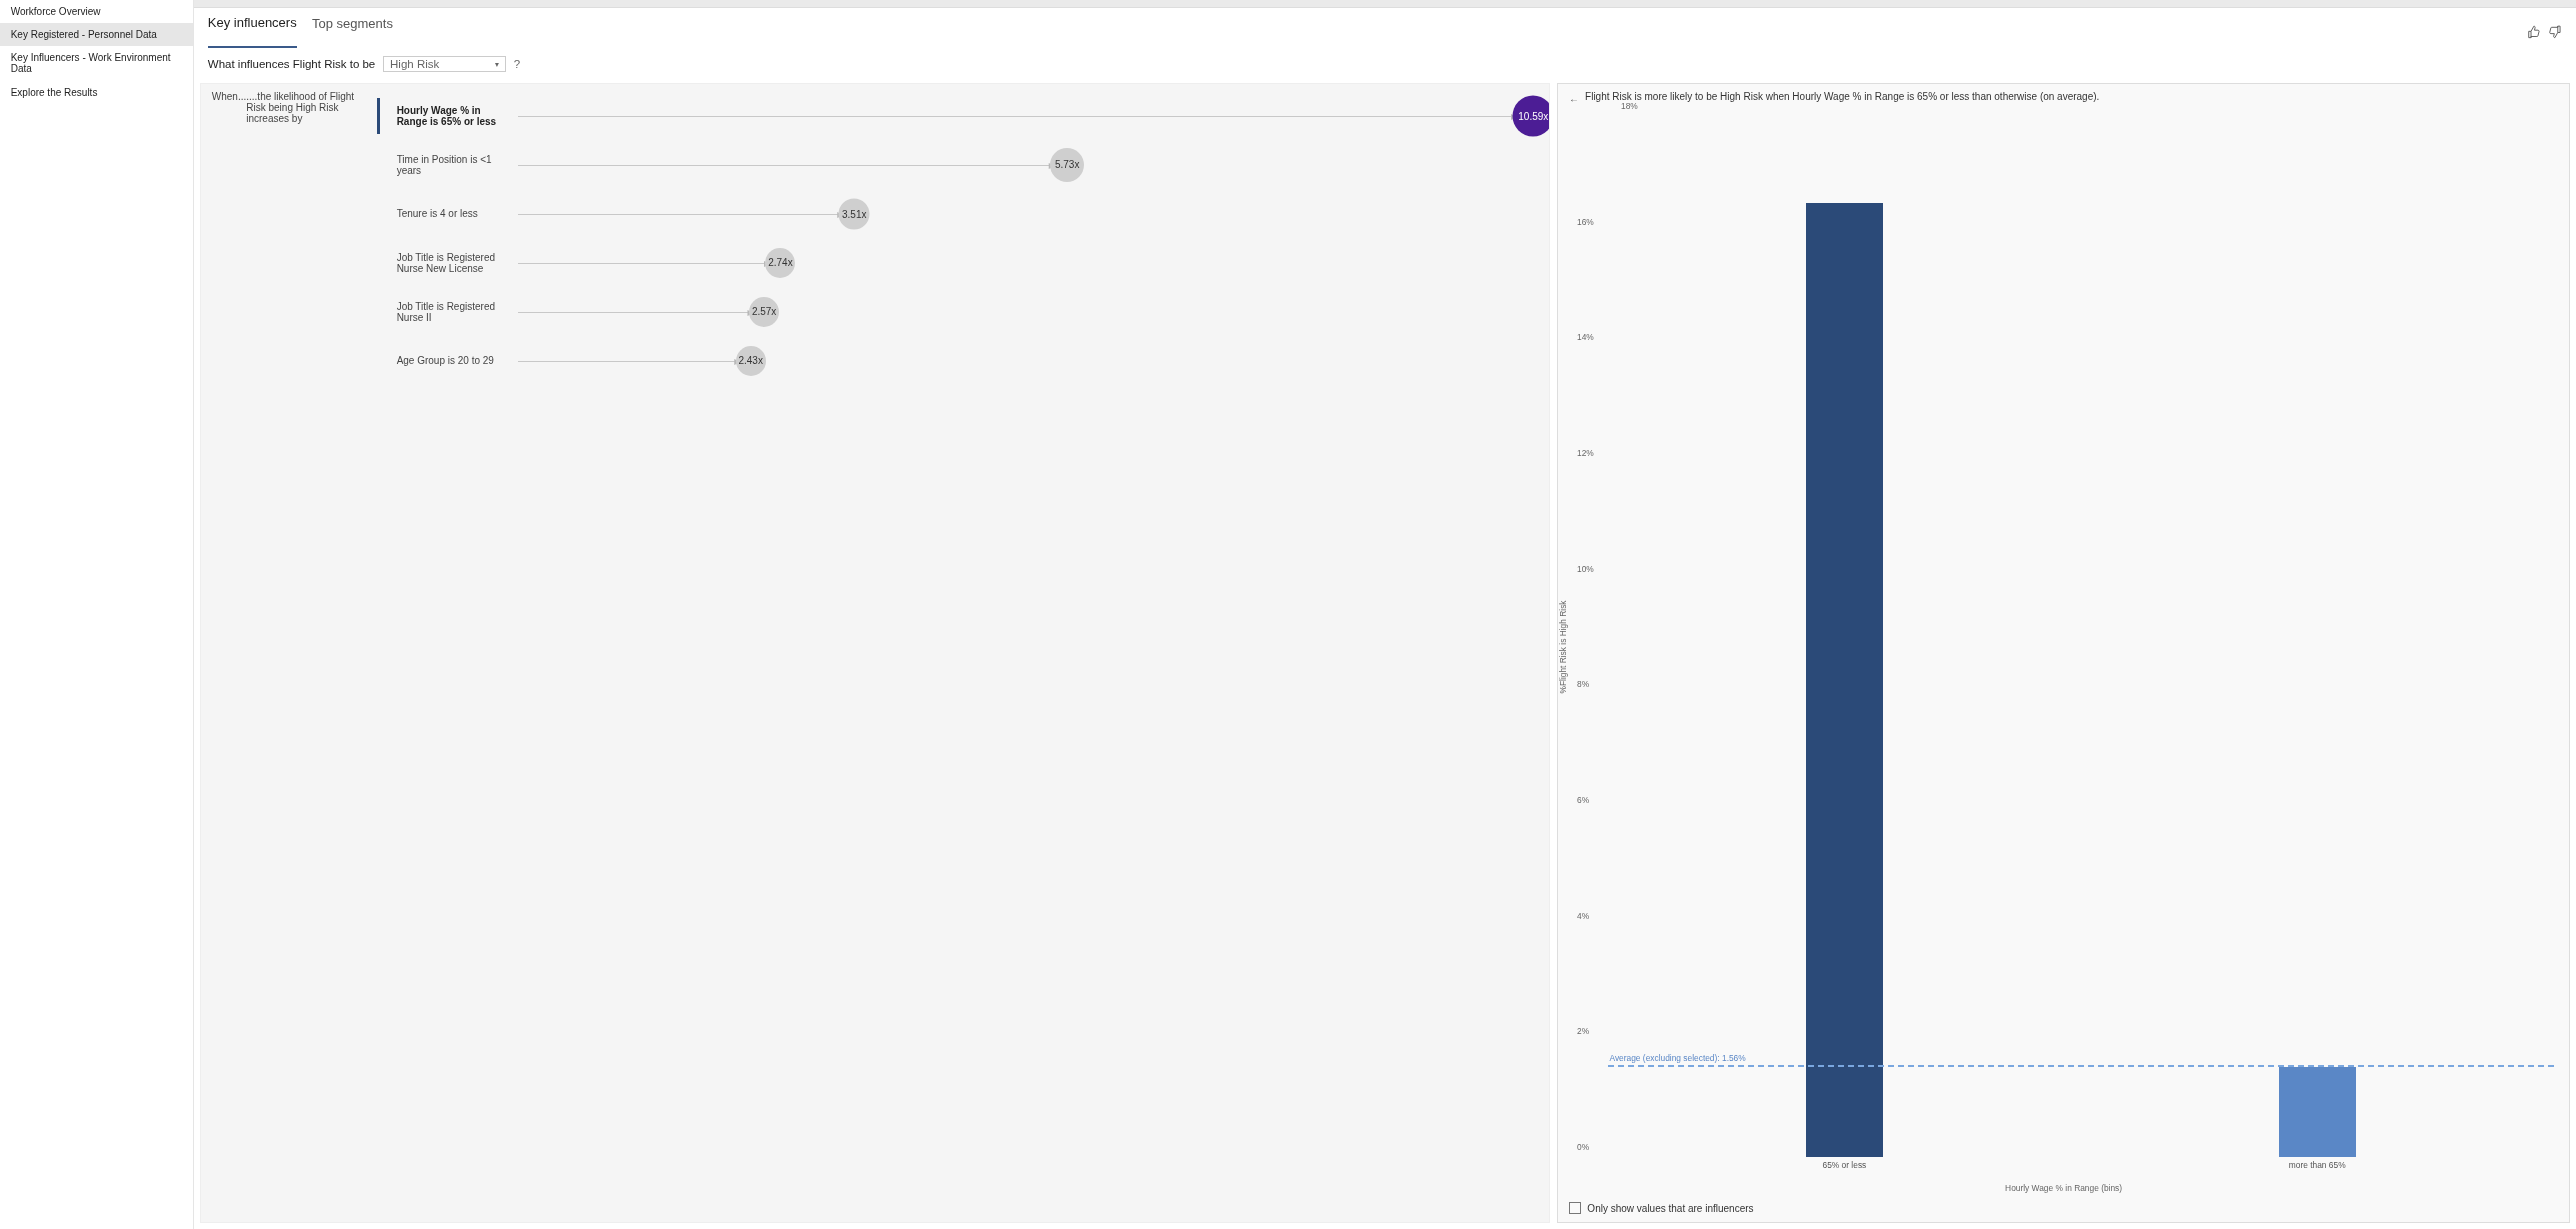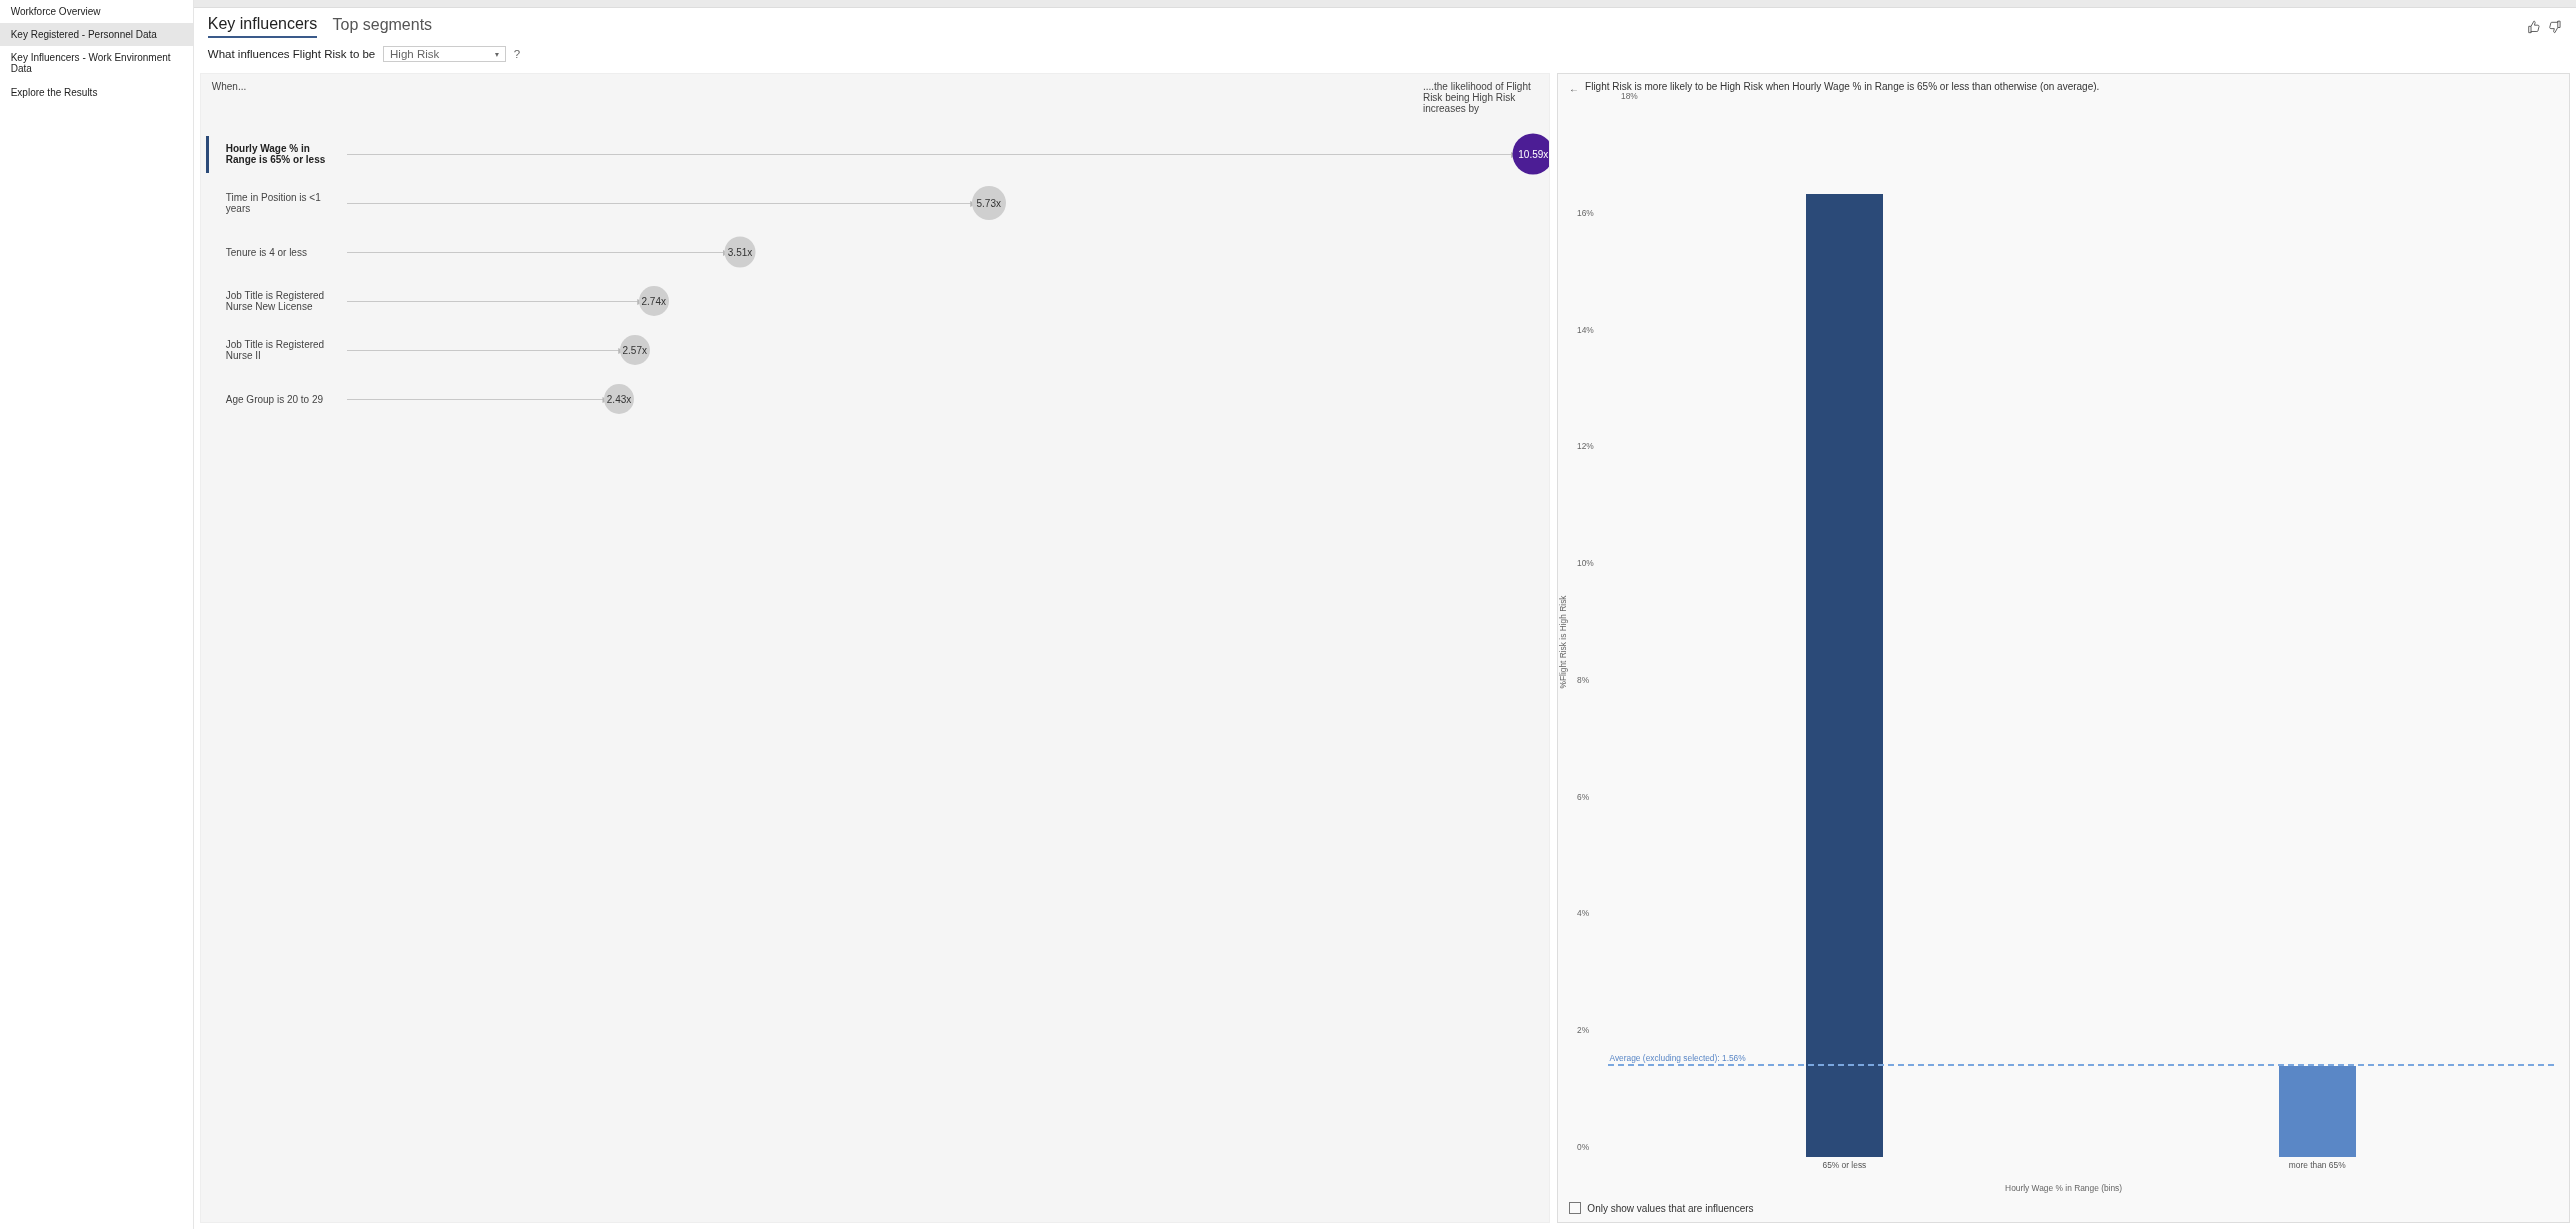--- a/index.html
+++ b/index.html
@@ -5,30 +5,30 @@
   * { box-sizing: border-box; }
   html, body { margin: 0; padding: 0; font-family: "Segoe UI", Arial, sans-serif; font-size: 10px; color: #222; background: #fff; }
   .app { display: flex; height: 100vh; width: 100%; }
   .sidebar { width: 194px; flex-shrink: 0; background: #fff; border-right: 0.8px solid #e5e5e5; }
   .sidebar-item { padding: 6.1px 10.7px; cursor: pointer; font-size: 10px; }
   .sidebar-item.active { background: #e6e6e6; }
   .main { flex: 1; display: flex; flex-direction: column; background: #f4f4f4; }
   .topbar { height: 7.7px; background: #eaeaea; border-bottom: 0.8px solid #ddd; }
   .content { flex: 1; display: flex; flex-direction: column; background: #fff; margin: 0; position: relative; }
   .tabs-row { display: flex; align-items: center; padding: 7.7px 13.8px 0 13.8px; gap: 15.3px; }
-  .tab { font-size: 16px; color: #555; cursor: pointer; padding-bottom: 3px; }
+  .tab { font-size: 13px; color: #555; cursor: pointer; padding-bottom: 16px; }
   .tab.active { color: #222; border-bottom: 2.3px solid #3a5a8a; }
   .feedback { margin-left: auto; display: flex; gap: 7.7px; color: #555; }
   .thumb { width: 13.8px; height: 13.8px; cursor: pointer; }
   .question-row { display: flex; align-items: center; gap: 7.7px; padding: 7.7px 13.8px 10.7px 13.8px; font-size: 11.5px; }
   .dropdown { border: 0.8px solid #ccc; background: #fff; min-width: 123px; height: 16px; display: flex; align-items: center; justify-content: space-between; padding: 0 6.1px; color: #666; cursor: pointer; }
   .dropdown .chev { font-size: 7.7px; color: #666; }
   .qmark { color: #666; cursor: pointer; }
   .panels { flex: 1; display: flex; gap: 7.7px; padding: 0 6.1px 6.1px 6.1px; }
-  .panel-left { flex: 1.2; background: #f5f5f5; border: 0.8px solid #eee; display: flex; flex-direction: column; }
+  .panel-left { flex: 1.2; background: #f5f5f5; border: 0.8px solid #eee; display: flex; }
   .panel-right { flex: 0.9; background: #f9f9f9; border: 0.8px solid #ddd; display: flex; flex-direction: column; }
   .left-head { display: flex; justify-content: space-between; padding: 7.7px 10.7px; color: #444; font-size: 10px; }
   .left-head .rcol { max-width: 115px; text-align: left; }
   .inf-list { flex: 1; padding: 7.7px 0 7.7px 0; overflow: hidden; }
   .inf-row { display: flex; align-items: center; height: 49px; cursor: pointer; }
   .inf-row .bar-accent { width: 3.1px; align-self: stretch; margin: 6.1px 0 6.1px 4.6px; }
   .inf-row.selected .bar-accent { background: #2b4a78; }
   .inf-label { width: 138px; padding: 0 17px; font-size: 10px; color: #444; }
   .inf-row.selected .inf-label { font-weight: 600; color: #222; }
   .inf-track { flex: 1; position: relative; height: 0.8px; margin-right: 15.3px; }

